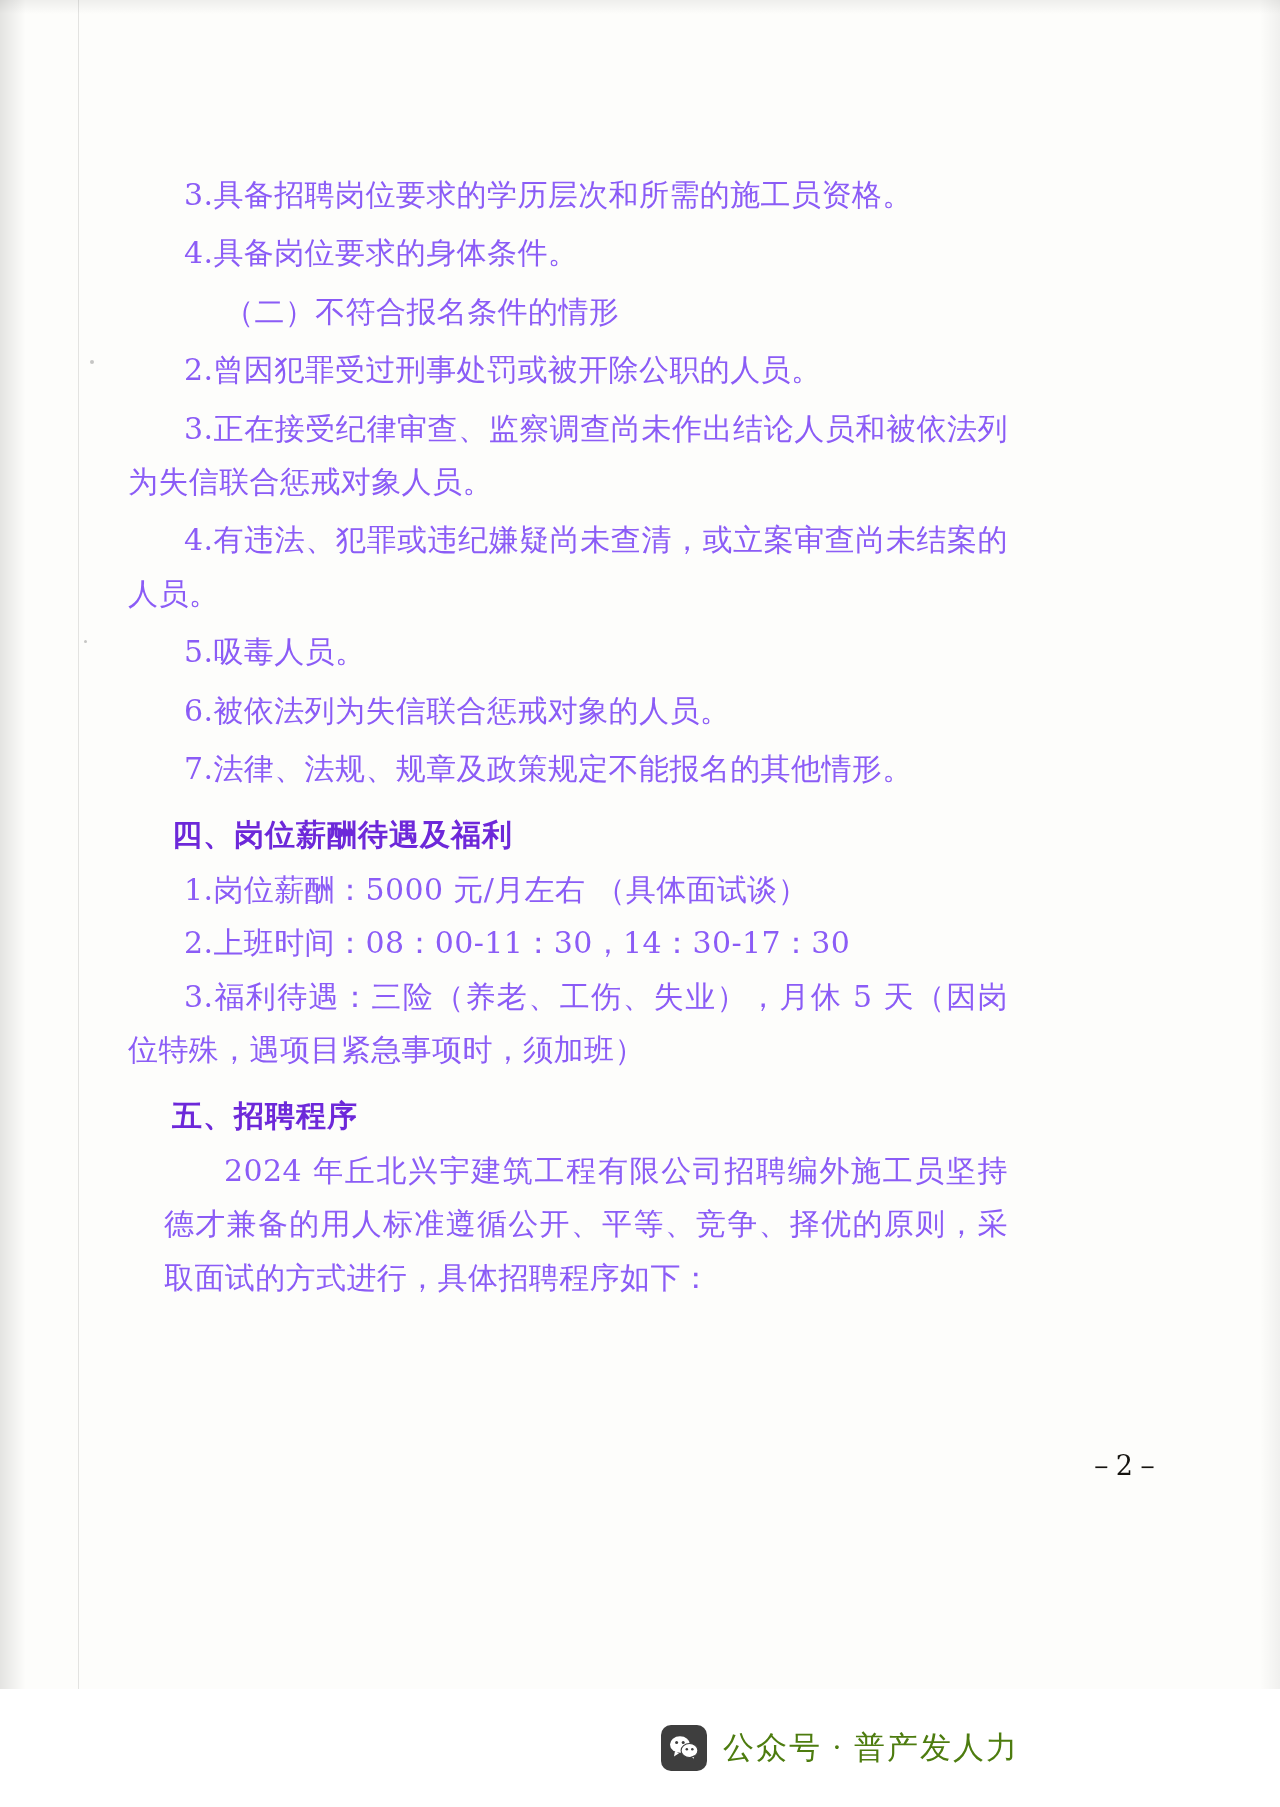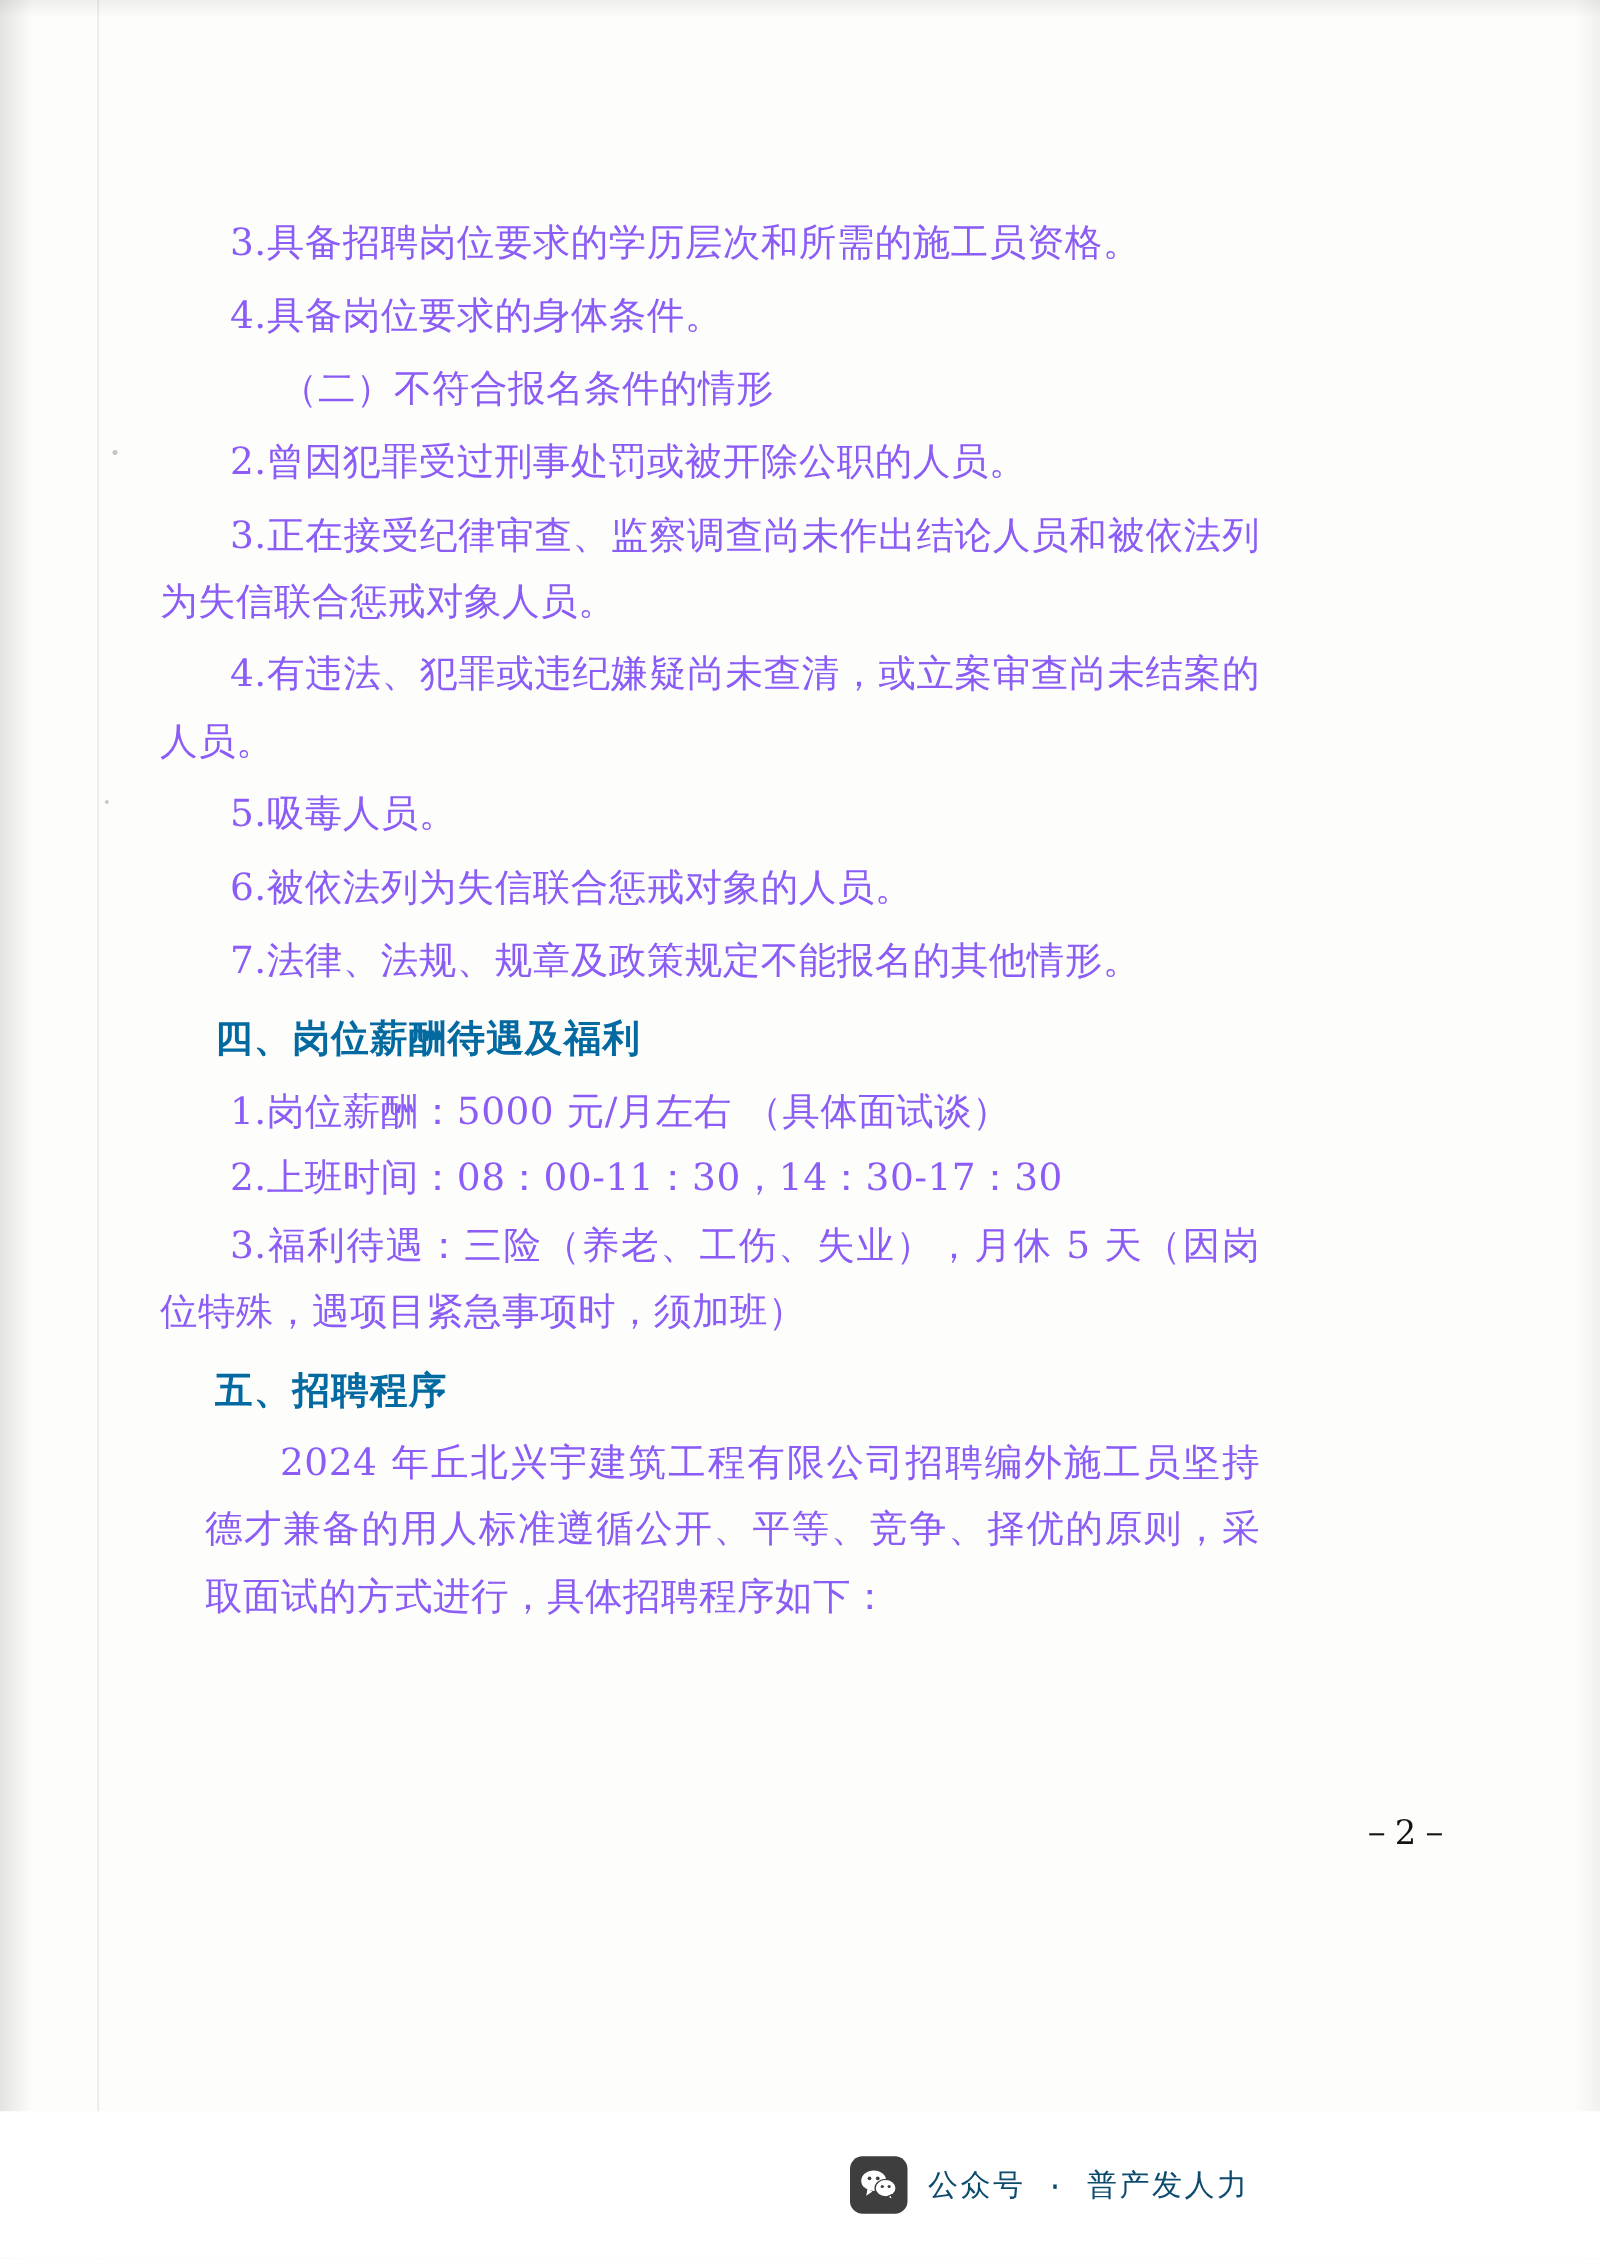--- a/index.html
+++ b/index.html
@@ -82,26 +82,26 @@
     text-indent: 60px;
     margin-left: 36px;
   }
   .indent-small {
     text-indent: 56px;
   }
 
   .heading {
     font-size: 30px;
     line-height: 1.72;
-    color: #0369a1;
+    color: #6d28d9;
     font-weight: bold;
     margin: 14px 0 2px 0;
     text-indent: 44px;
     letter-spacing: 1px;
-    font-family: Liberation Mono, monospace;
+    font-family: Liberation Sans, sans-serif;
   }
 
   .tight {
     margin-bottom: 0;
   }
 
   .page-number {
     position: absolute;
     right: 118px;
     top: 1448px;
@@ -132,23 +132,23 @@
     width: 46px;
     height: 46px;
     border-radius: 10px;
     background: #3e3e3e;
     display: flex;
     align-items: center;
     justify-content: center;
   }
   .wechat-badge svg { display: block; }
   .watermark-text {
-    font-size: 24px;
-    color: #0c4a6e;
-    font-family: Liberation Mono, monospace;
+    font-size: 31px;
+    color: #4d7c0f;
+    font-family: Liberation Serif, serif;
     letter-spacing: 2px;
   }
 
   
   .speck {
     position: absolute;
     background: rgba(0,0,0,0.22);
     border-radius: 50%;
     pointer-events: none;
   }

